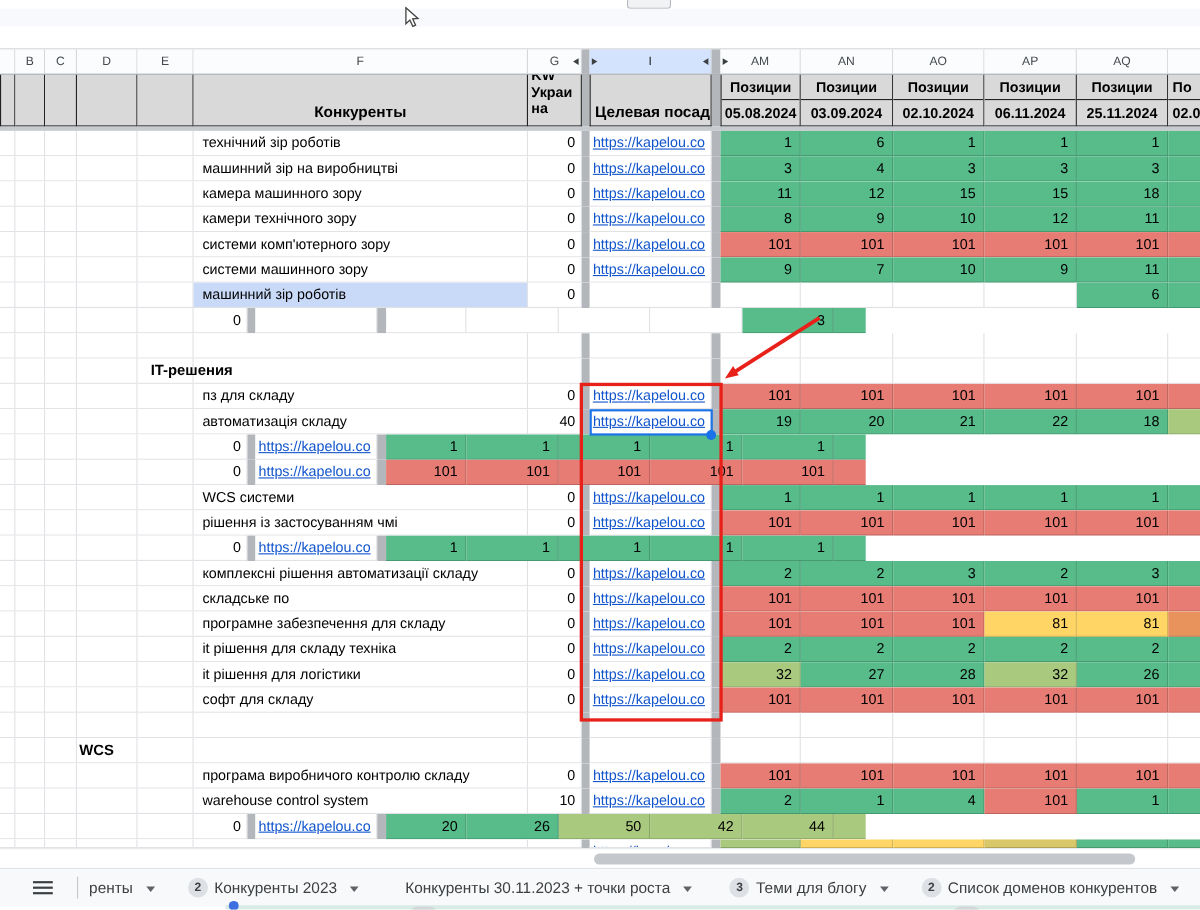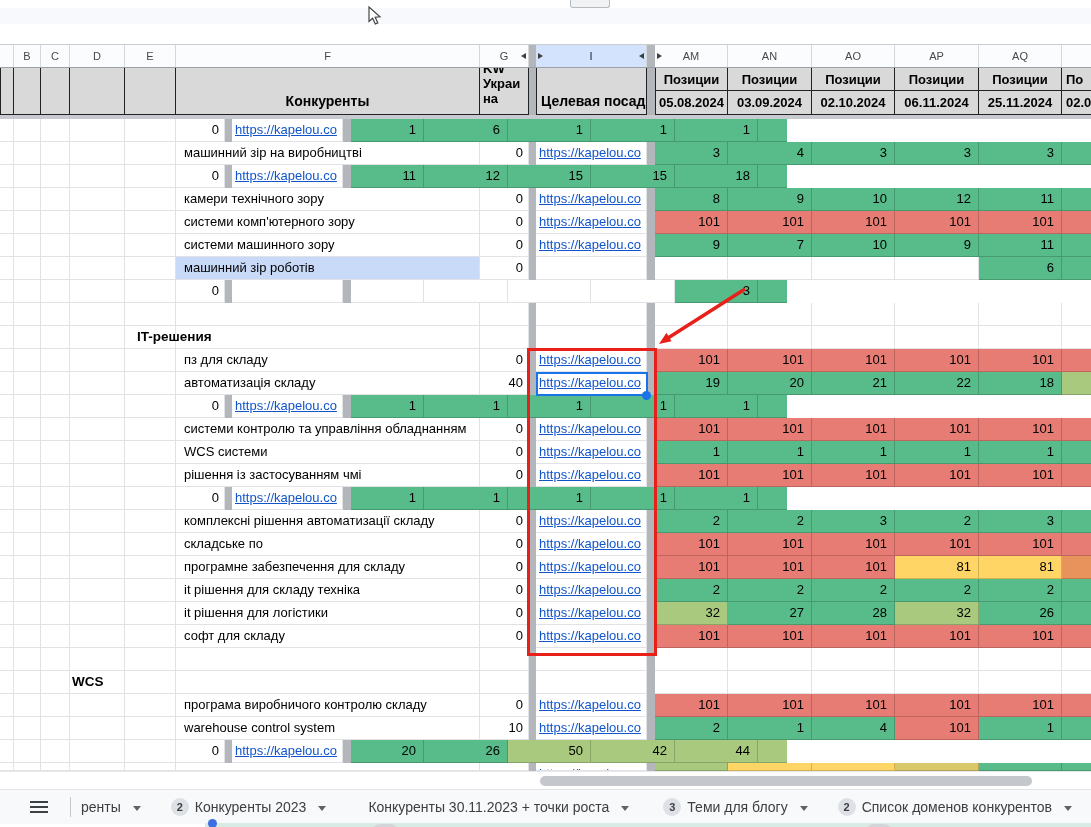--- a/index.html
+++ b/index.html
@@ -175,20 +175,21 @@
   </div>
   <div class="freeze-div"></div>
 
   <div id="grid">
       <div class="grow">
         <div class="c" style="width: 14px;"></div>
         <div class="c" style="width: 27px;"></div>
         <div class="c" style="width: 29px;"></div>
         <div class="c" style="width: 55px;"></div>
         <div class="c" style="width: 51px;"></div>
+        <div class="c fcell" style="width: 304px;">технічний зір роботів</div>
         <div class="c gcell" style="width: 49px;">0</div>
         <div class="strip" style="width: 7px;"></div>
         <div class="c icell" style="width: 111px;">
           <div class="ulink">https://kapelou.co</div>
         </div>
         <div class="strip" style="width: 8px;"></div>
         <div class="c pcell cc" style="width: 73px; background: rgb(87, 187, 138);">1</div>
         <div class="c pcell cc" style="width: 84px; background: rgb(87, 187, 138);">6</div>
         <div class="c pcell cc" style="width: 83px; background: rgb(87, 187, 138);">1</div>
         <div class="c pcell cc" style="width: 84px; background: rgb(87, 187, 138);">1</div>
@@ -214,20 +215,21 @@
         <div class="c pcell cc" style="width: 84px; background: rgb(87, 187, 138);">3</div>
         <div class="c pcell cc" style="width: 83px; background: rgb(87, 187, 138);">3</div>
         <div class="c arcell cc" style="width: 29px; background: rgb(87, 187, 138);"></div>
       </div>
       <div class="grow">
         <div class="c" style="width: 14px;"></div>
         <div class="c" style="width: 27px;"></div>
         <div class="c" style="width: 29px;"></div>
         <div class="c" style="width: 55px;"></div>
         <div class="c" style="width: 51px;"></div>
+        <div class="c fcell" style="width: 304px;">камера машинного зору</div>
         <div class="c gcell" style="width: 49px;">0</div>
         <div class="strip" style="width: 7px;"></div>
         <div class="c icell" style="width: 111px;">
           <div class="ulink">https://kapelou.co</div>
         </div>
         <div class="strip" style="width: 8px;"></div>
         <div class="c pcell cc" style="width: 73px; background: rgb(87, 187, 138);">11</div>
         <div class="c pcell cc" style="width: 84px; background: rgb(87, 187, 138);">12</div>
         <div class="c pcell cc" style="width: 83px; background: rgb(87, 187, 138);">15</div>
         <div class="c pcell cc" style="width: 84px; background: rgb(87, 187, 138);">15</div>
@@ -424,21 +426,20 @@
         <div class="c pcell cc" style="width: 84px; background: rgb(87, 187, 138);">1</div>
         <div class="c pcell cc" style="width: 83px; background: rgb(87, 187, 138);">1</div>
         <div class="c arcell cc" style="width: 29px; background: rgb(87, 187, 138);"></div>
       </div>
       <div class="grow">
         <div class="c" style="width: 14px;"></div>
         <div class="c" style="width: 27px;"></div>
         <div class="c" style="width: 29px;"></div>
         <div class="c" style="width: 55px;"></div>
         <div class="c" style="width: 51px;"></div>
-        <div class="c fcell" style="width: 304px;">системи контролю та управління обладнанням</div>
         <div class="c gcell" style="width: 49px;">0</div>
         <div class="strip" style="width: 7px;"></div>
         <div class="c icell" style="width: 111px;">
           <div class="ulink">https://kapelou.co</div>
         </div>
         <div class="strip" style="width: 8px;"></div>
         <div class="c pcell cc" style="width: 73px; background: rgb(230, 124, 115);">101</div>
         <div class="c pcell cc" style="width: 84px; background: rgb(230, 124, 115);">101</div>
         <div class="c pcell cc" style="width: 83px; background: rgb(230, 124, 115);">101</div>
         <div class="c pcell cc" style="width: 84px; background: rgb(230, 124, 115);">101</div>

